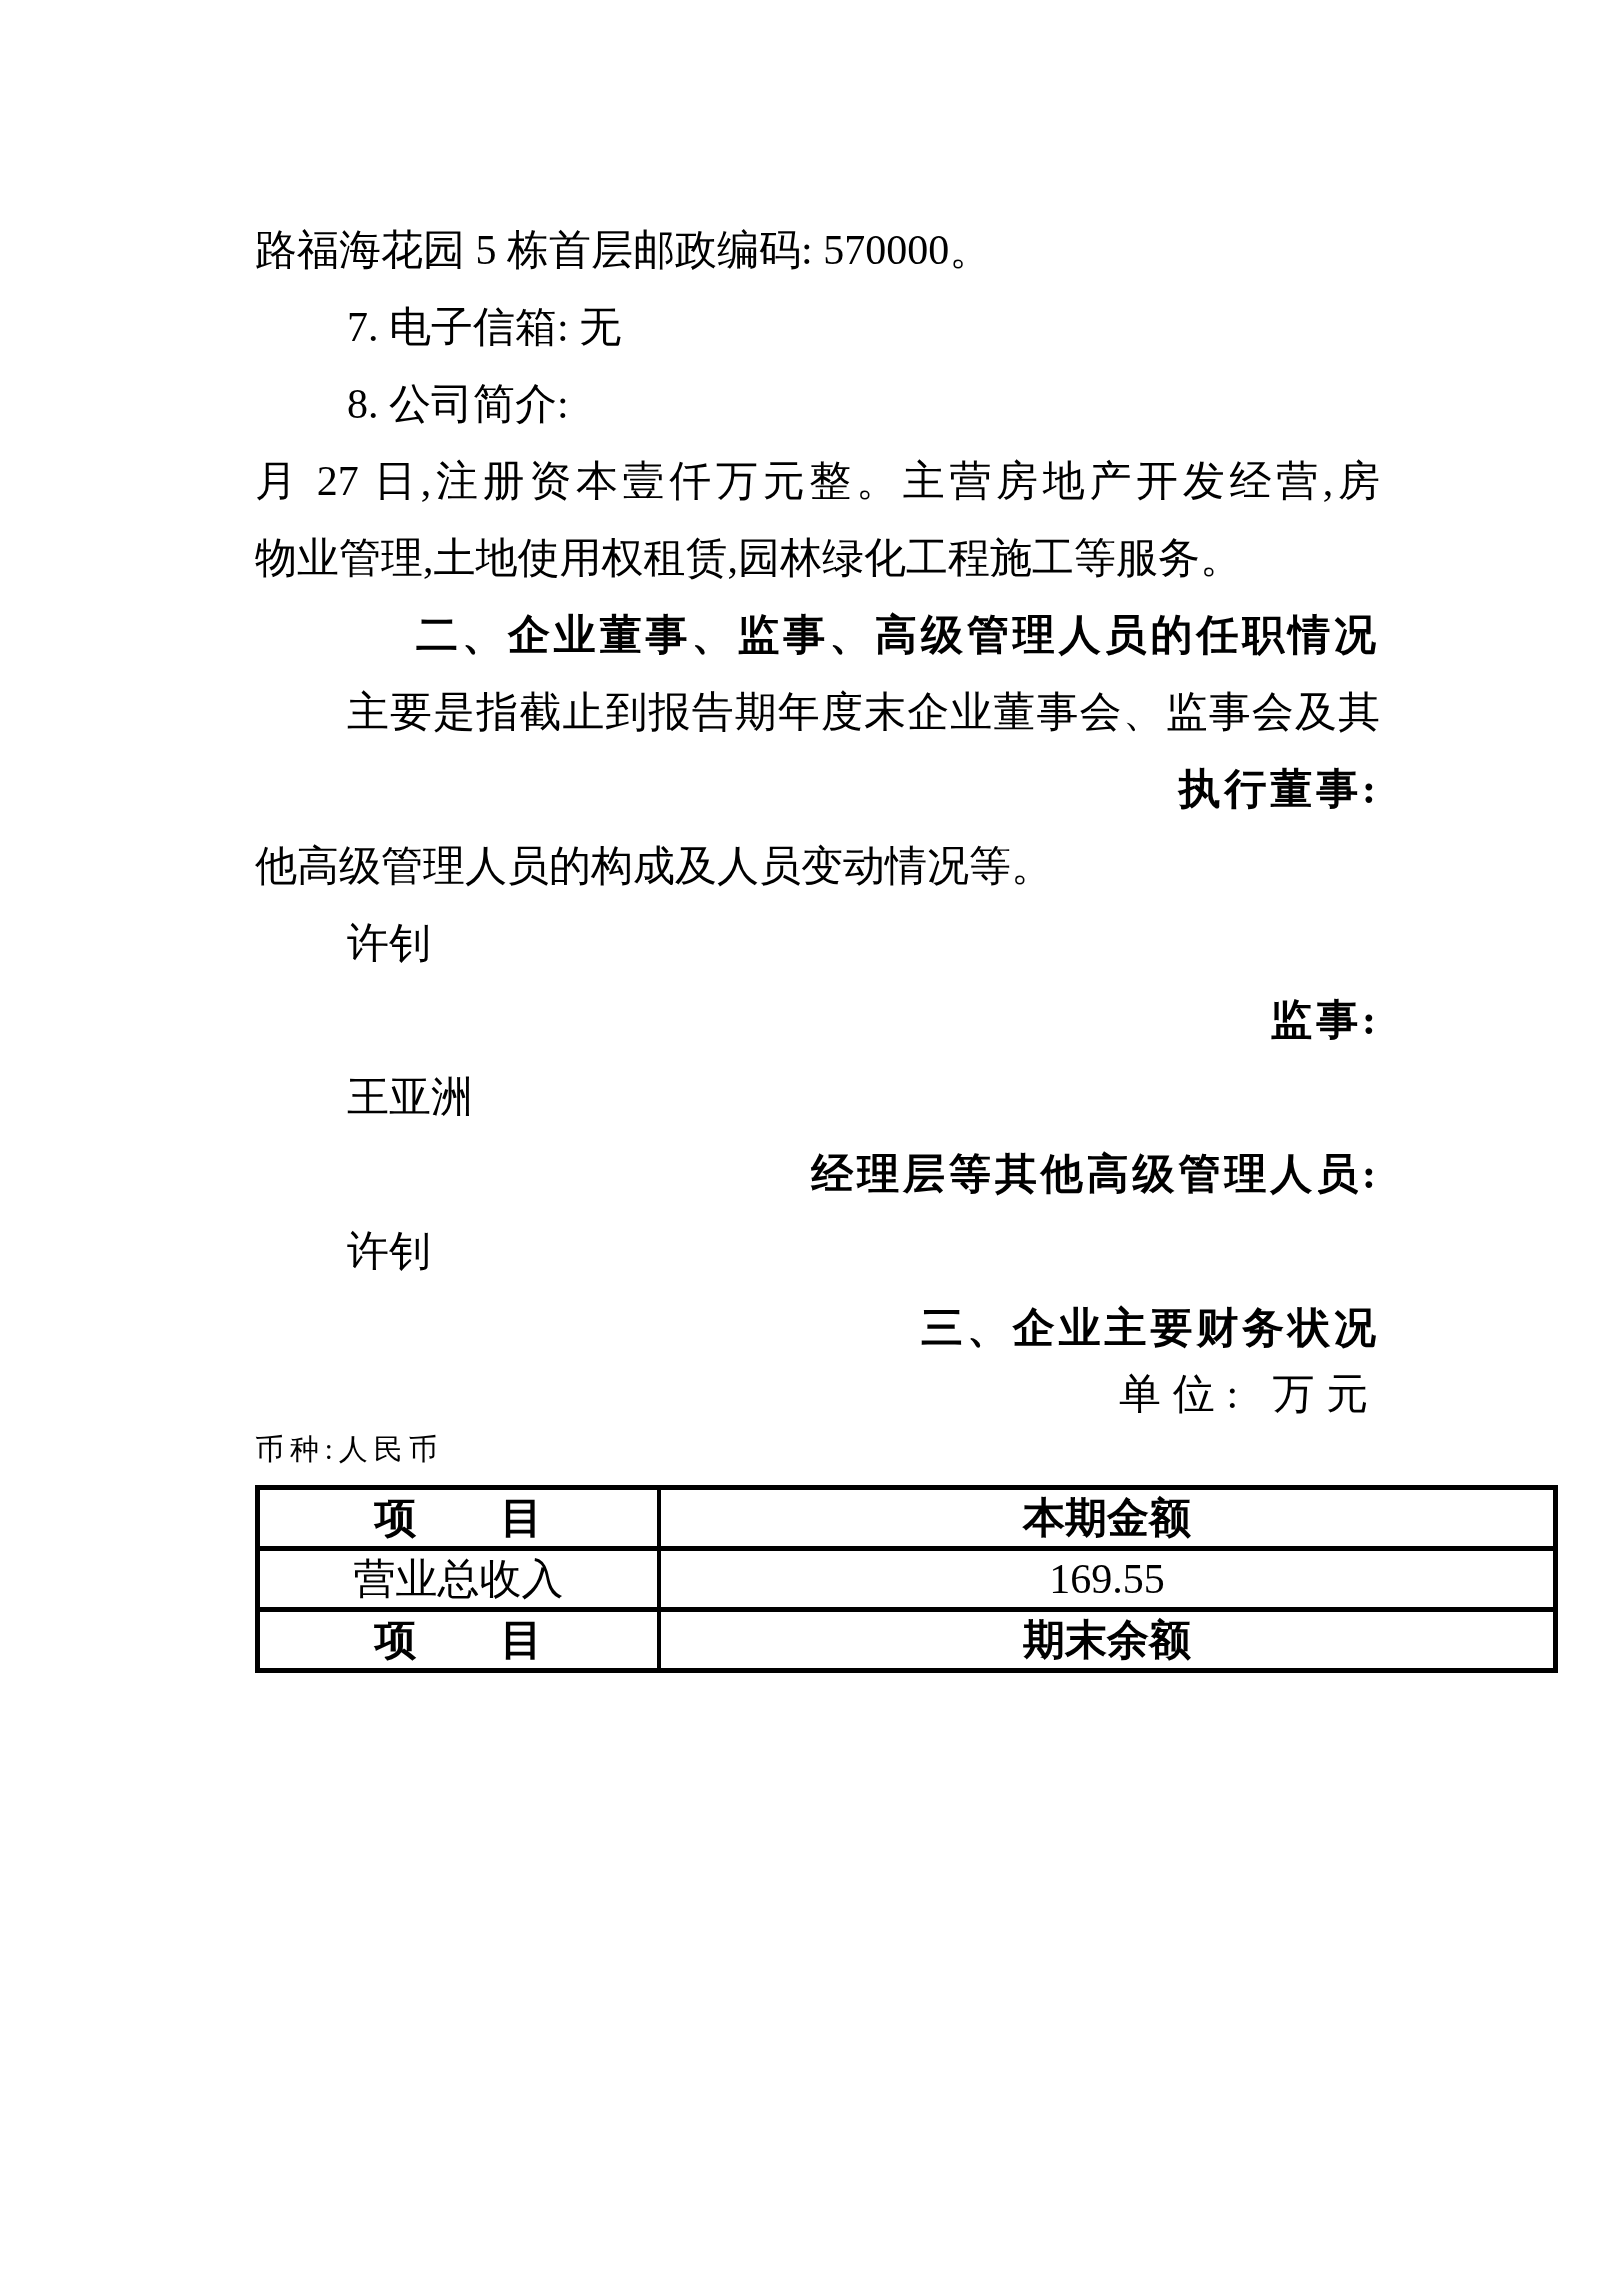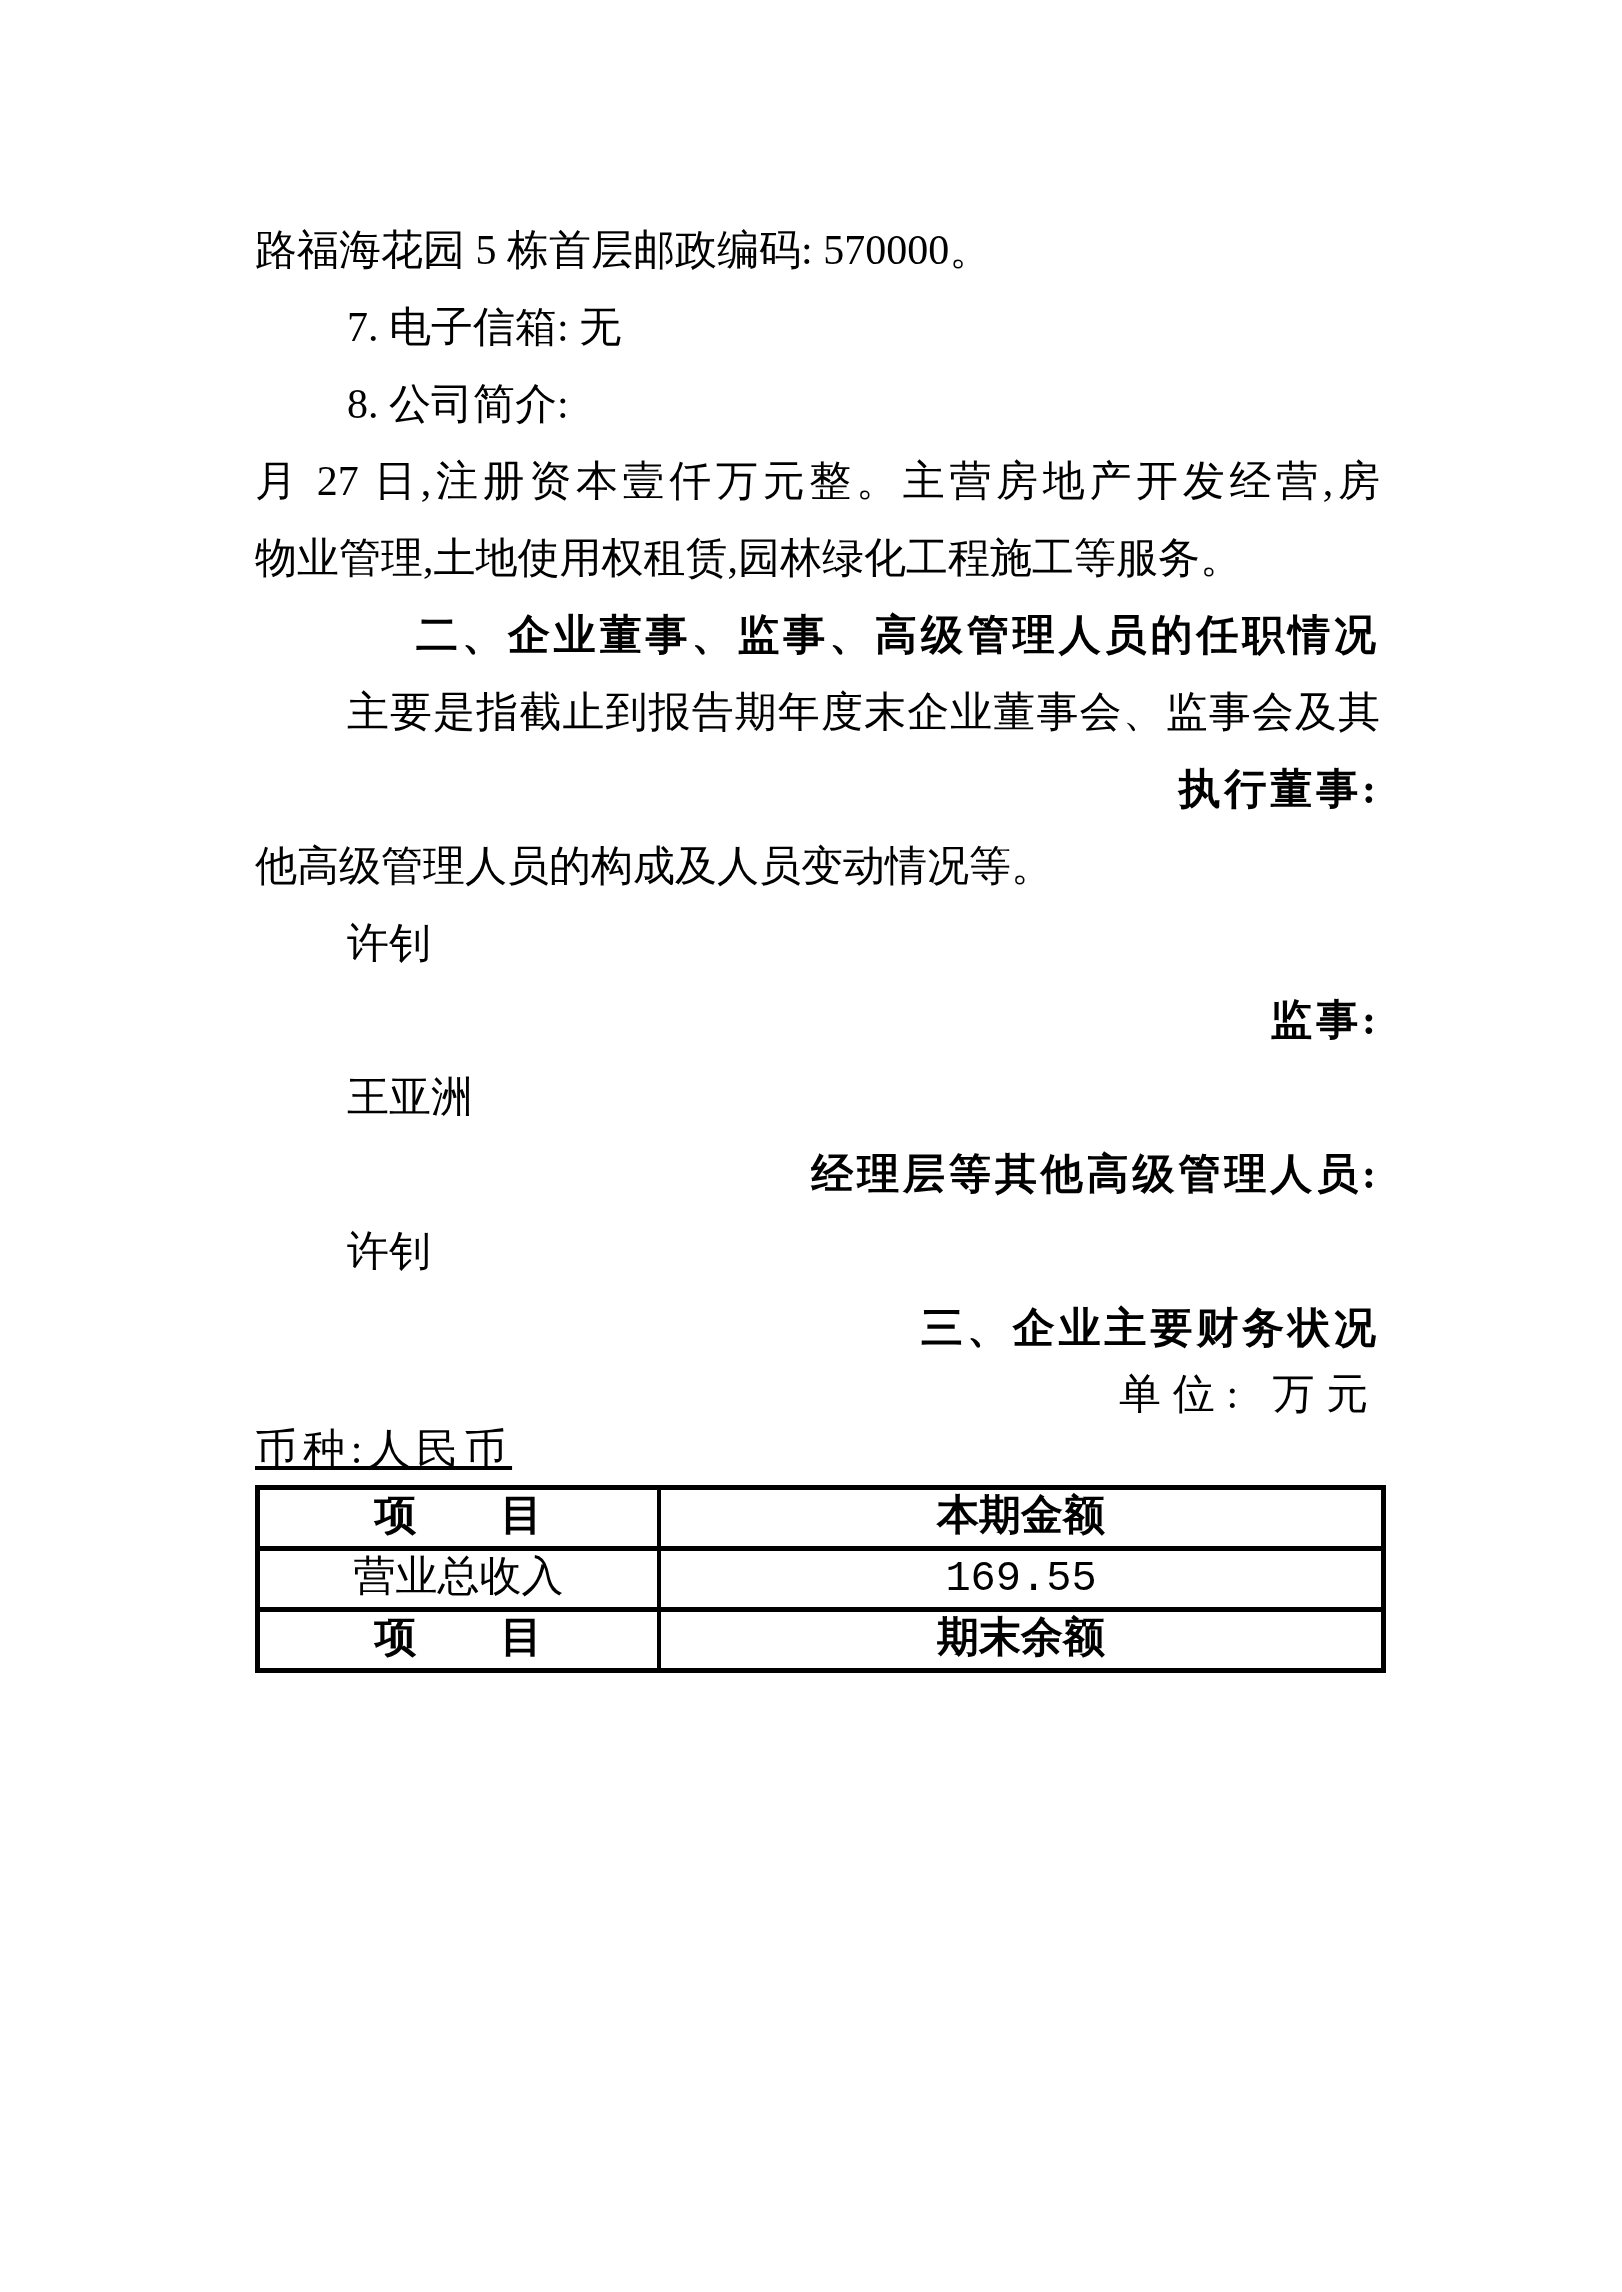--- a/index.html
+++ b/index.html
@@ -37,32 +37,30 @@
   .bold { font-weight: bold; text-align: right; }
   .hspace { letter-spacing: 3.9px; }
   .unit-line {
     font-size: 42px;
     line-height: 55px;
     text-align: right;
     letter-spacing: 11.8px;
     white-space: pre-wrap;
   }
   .currency-line {
-    font-size: 42px;
+    font-size: 29px;
     line-height: 55px;
     letter-spacing: 5.9px;
     white-space: pre-wrap;
-    text-decoration: underline;
   }
   table.fin {
     margin-top: 7.8px;
-    width: 1131px;
+    width: 1303px;
     border-collapse: collapse;
     table-layout: fixed;
-    font-family: Liberation Mono, monospace;
   }
   table.fin td {
     border: 4.9px solid #000000;
     border-top-width: 5.9px;
     border-bottom-width: 5.9px;
     height: 56px;
     line-height: 56px;
     padding: 0;
     font-size: 42px;
     text-align: center;

